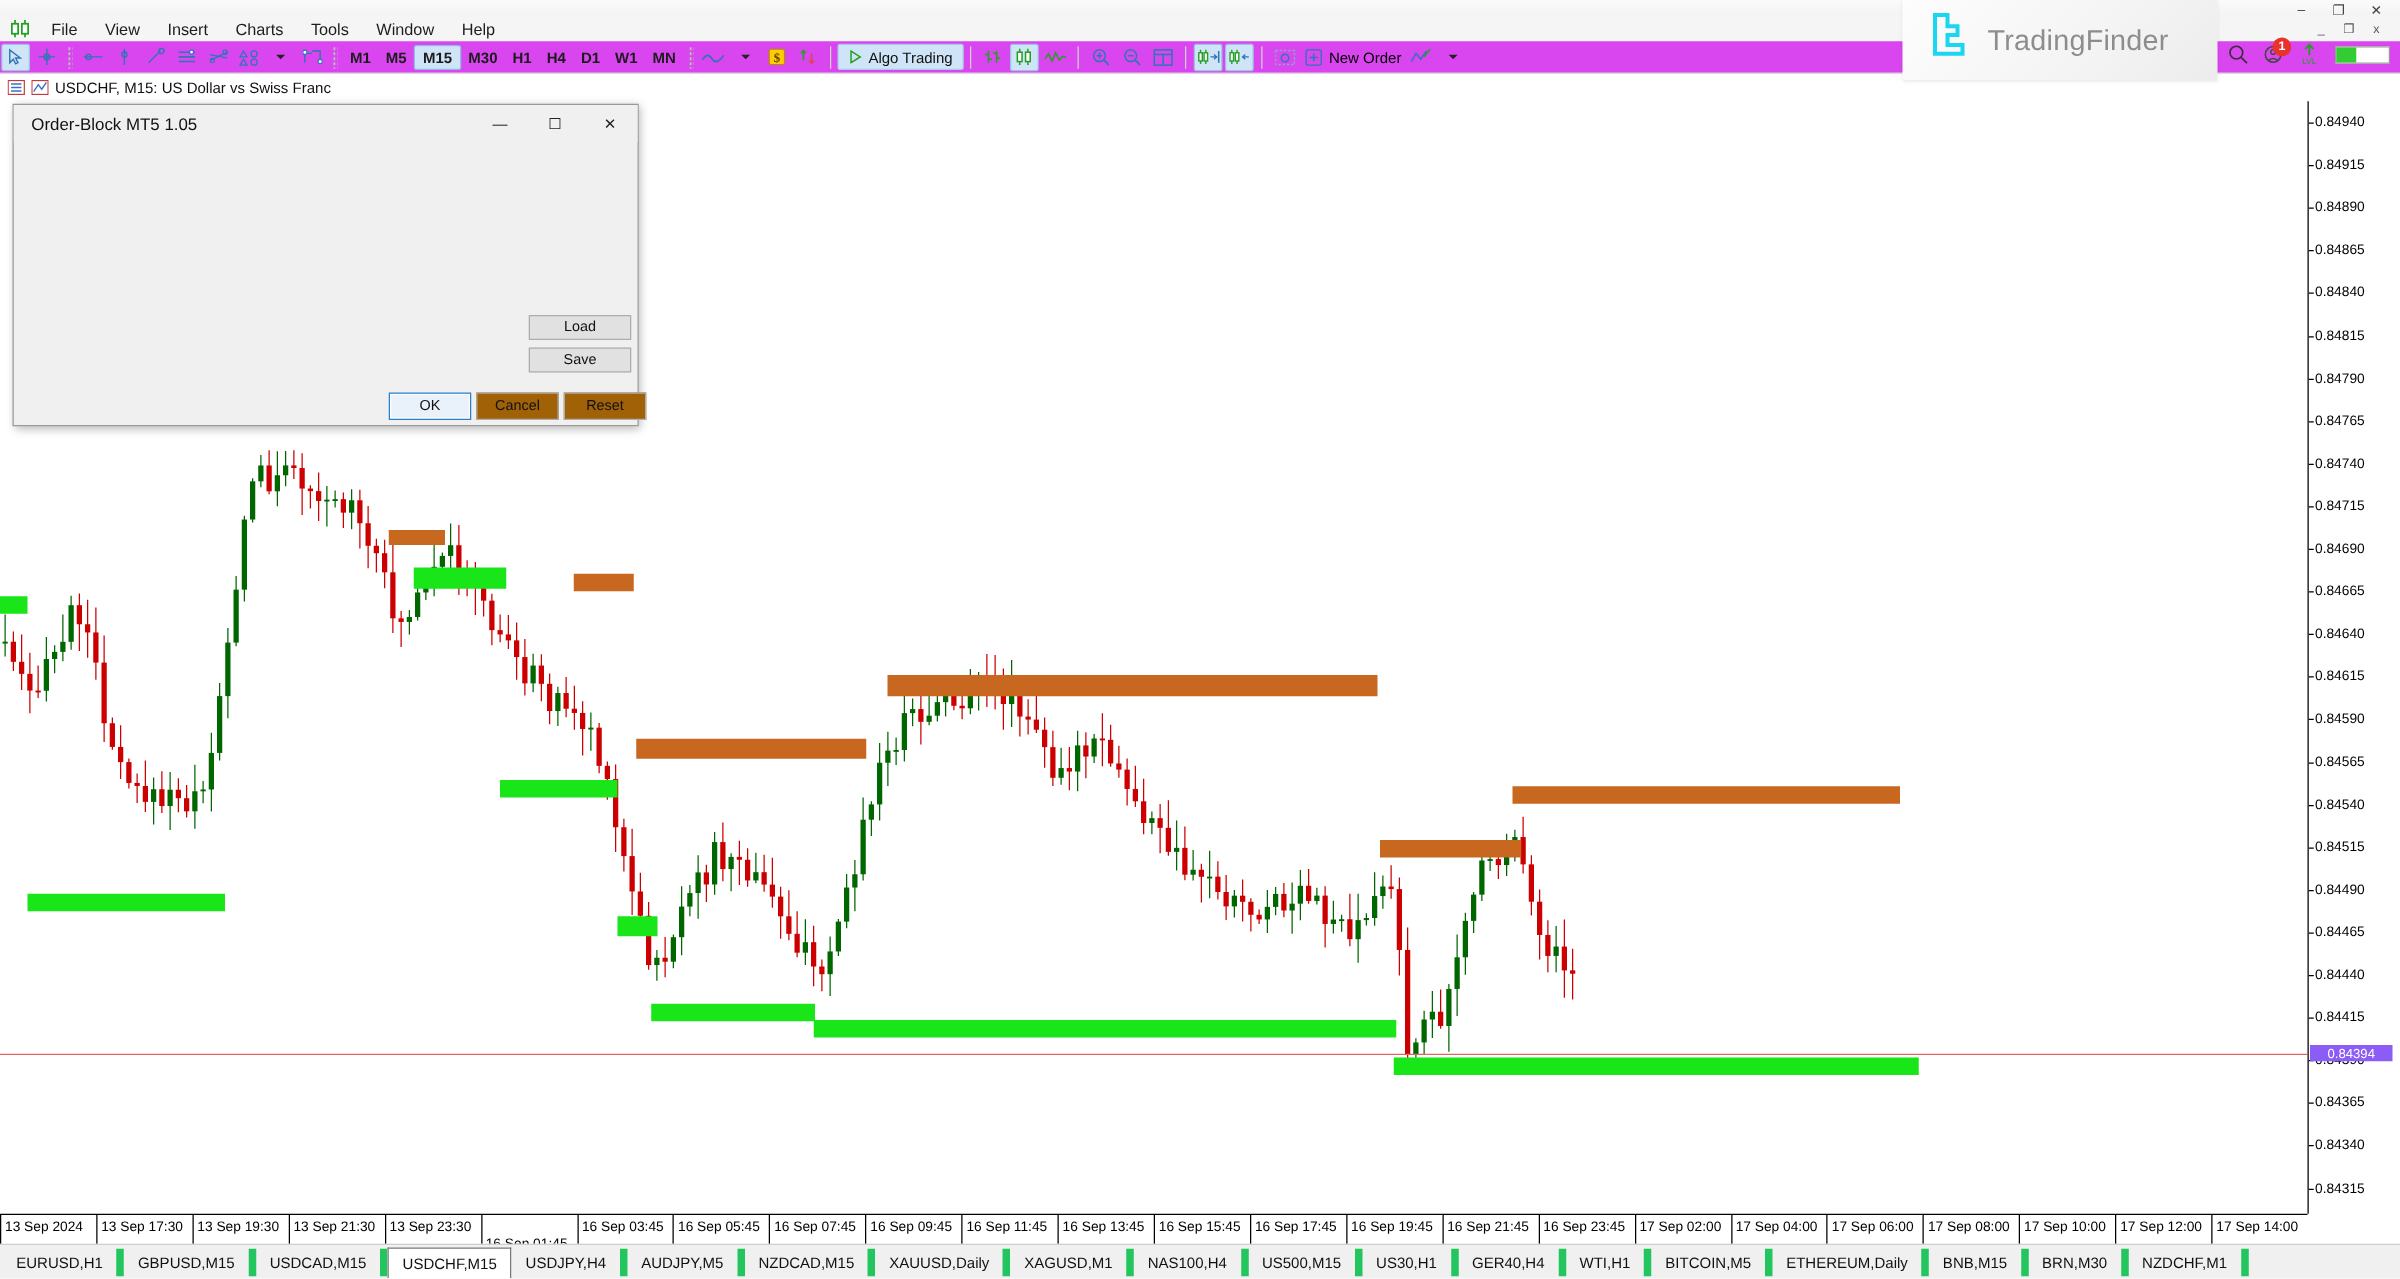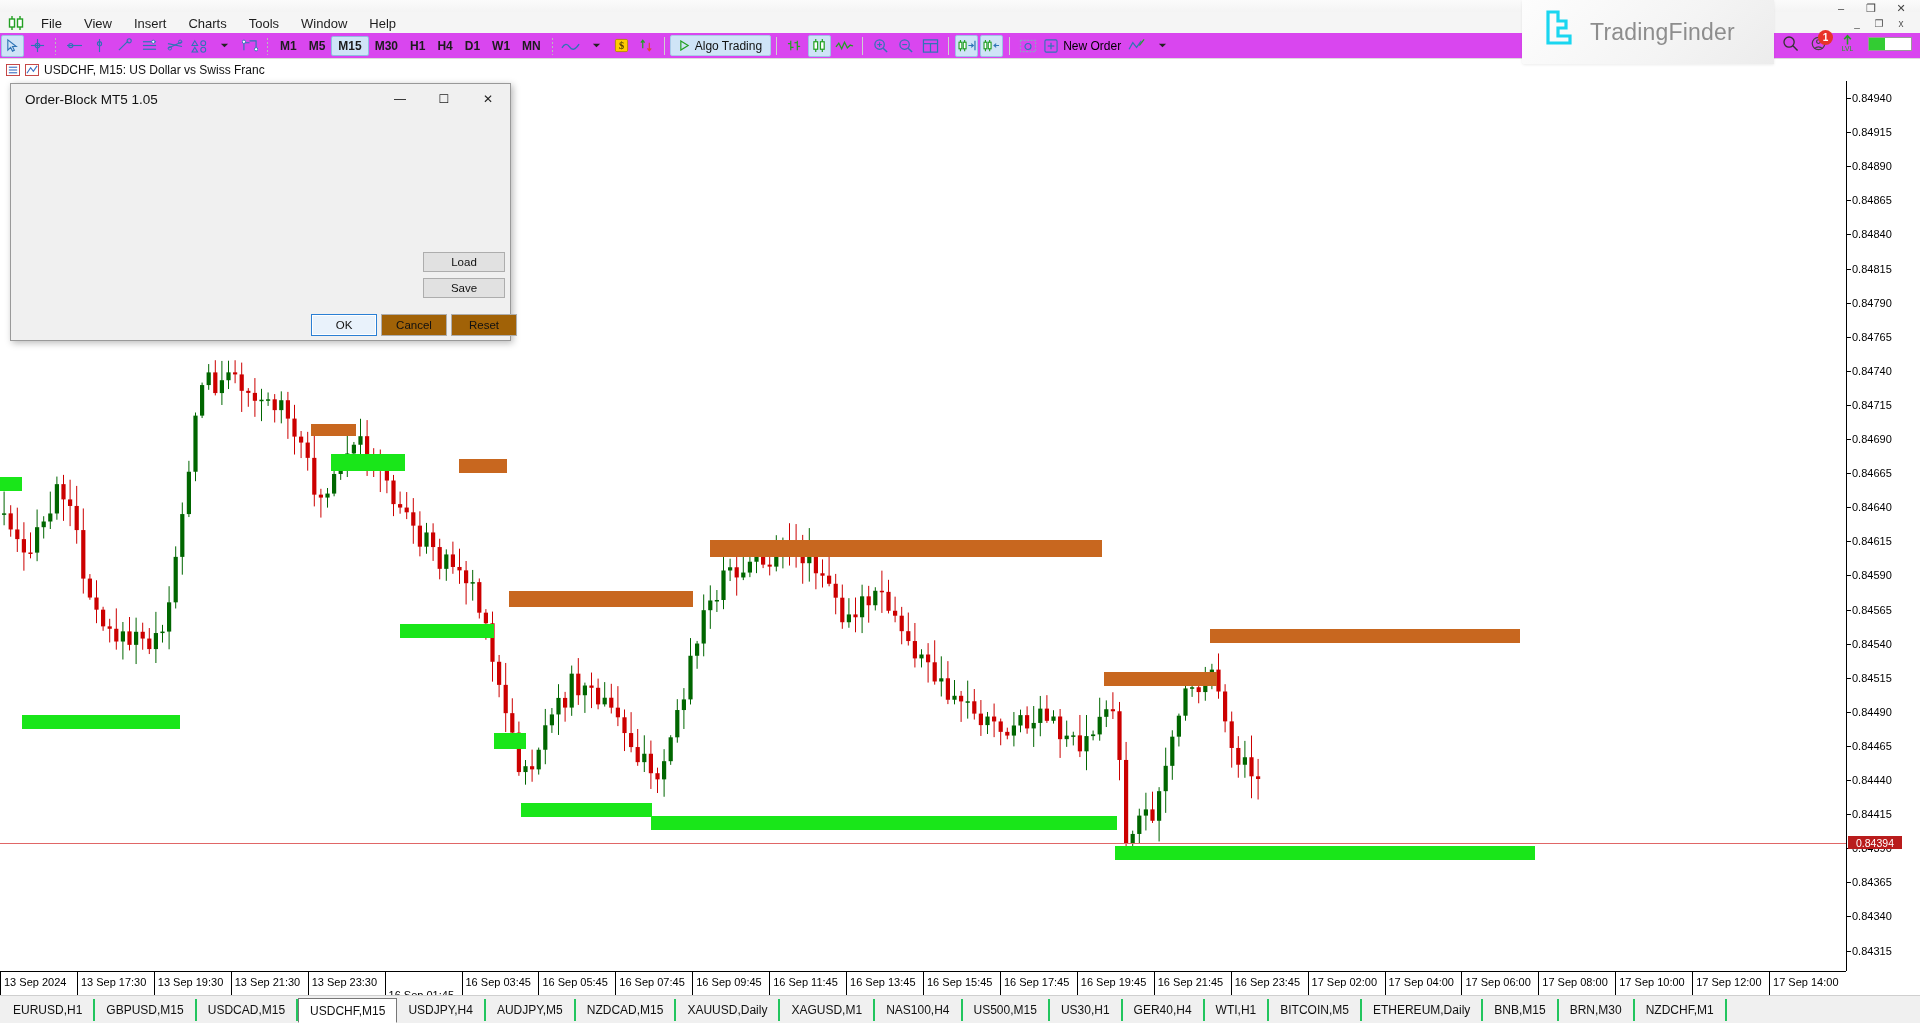--- a/index.html
+++ b/index.html
@@ -67,36 +67,36 @@
     font-size:12px; color:#111; }
 
   
   .chart { position:absolute; left:0; top:81px; width:1846px; height:890px; background:#fff;
     overflow:hidden; }
   .priceaxis { position:absolute; left:1846px; top:81px; width:74px; height:890px;
     background:#fff; border-left:1px solid #000; }
   .plabel { position:absolute; left:5px; font-size:11px; color:#000; transform:translateY(-50%);
      white-space:nowrap; }
   .ptick { position:absolute; left:0px; width:4px; height:1px; background:#000; }
-  .bidtag { position:absolute; left:1px; width:54px; height:13px; background:#b91c1c; color:#fff;
+  .bidtag { position:absolute; left:1px; width:66px; height:13px; background:#8b5cf6; color:#fff;
      font-size:10.5px; display:flex; align-items:center; justify-content:center; }
   .bidline { position:absolute; left:0; width:1846px; height:1px; background:#e06666; }
 
   
   .timeaxis { position:absolute; left:0; top:971px; width:1846px; height:24px; background:#fff;
     border-top:1px solid #000; }
   .tlabel { position:absolute; top:4px; font-size:11px; color:#000; white-space:nowrap; }
   .tsep { position:absolute; top:0; width:1px; height:24px; background:#000; }
 
   
   .symbols { position:absolute; left:0; top:995px; width:1920px; height:28px;
     background:#f0f0f0; border-top:1px solid #cfcfcf; display:flex; align-items:flex-start;
     padding-left:2px; }
   .symtab { height:22px; margin-top:3px; padding:0 11px; font-size:12px; color:#111;
-    display:flex; align-items:center; border-right:2px solid #22c55e; background:transparent; }
+    display:flex; align-items:center; border-right:6px solid #22c55e; background:transparent; }
   .symtab.active { background:#fff; border:1px solid #777; border-bottom:1px solid #fff;
     height:25px; margin-top:2px; font-weight:normal; }
 
   
   .dialog { position:absolute; left:10px; top:83px; width:501px; height:258px; background:#f0f0f0;
     border:1px solid #999; box-shadow:2px 2px 7px rgba(0,0,0,.28); z-index:60; }
   .dlg-title { height:30px; display:flex; align-items:center; padding-left:14px;
     font-size:13.5px; color:#111; background:#f0f0f0; }
   .dlg-wbtns { position:absolute; right:0; top:0; display:flex; }
   .dlg-wbtn { width:44px; height:29px; display:flex; align-items:center; justify-content:center;

